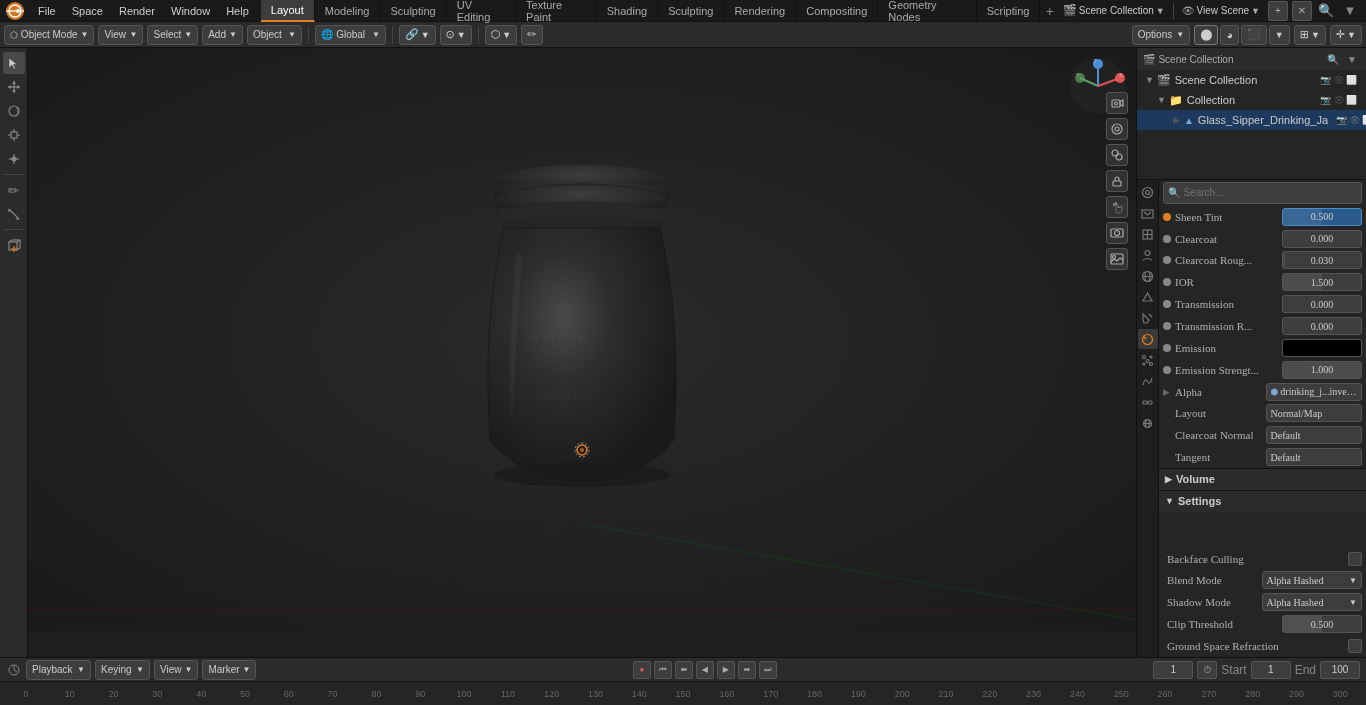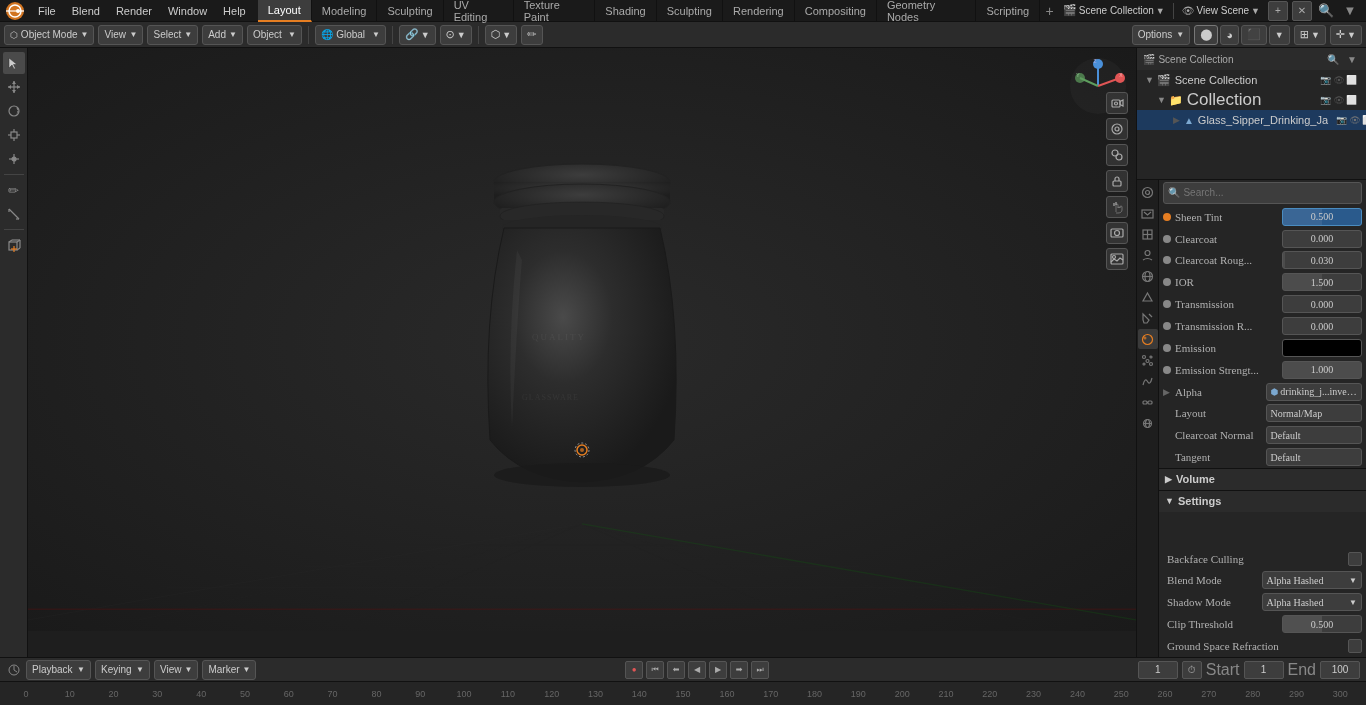--- a/index.html
+++ b/index.html
@@ -425,21 +425,21 @@
       border: 1px solid #555;
       border-radius: 2px;
       color: #ccc;
       font-size: 10px;
       text-align: center;
       display: flex;
       align-items: center;
       justify-content: center;
     }
     .timeline-label {
-      font-size: 16px;
+      font-size: 12px;
       color: #888;
     }
 
     
     .bottom-scrubber {
       height: 24px;
       background: #2b2b2b;
       display: flex;
       align-items: center;
       position: relative;
@@ -525,21 +525,21 @@
   <div class="blender-logo">
     <svg width="20" height="20" viewBox="0 0 20 20">
       <circle cx="10" cy="10" r="9" fill="#e67e22" opacity="0.9"></circle>
       <circle cx="10" cy="10" r="6" fill="none" stroke="#fff" stroke-width="1.5"></circle>
       <circle cx="13" cy="10" r="2" fill="#fff"></circle>
       <line x1="1" y1="10" x2="19" y2="10" stroke="#fff" stroke-width="1.2"></line>
     </svg>
   </div>
 
   <div class="menu-item">File</div>
-  <div class="menu-item">Blend</div>
+  <div class="menu-item">Space</div>
   <div class="menu-item">Render</div>
   <div class="menu-item">Window</div>
   <div class="menu-item">Help</div>
 
   <div class="workspace-tabs">
     <div class="workspace-tab active">Layout</div>
     <div class="workspace-tab">Modeling</div>
     <div class="workspace-tab">Sculpting</div>
     <div class="workspace-tab">UV Editing</div>
     <div class="workspace-tab">Texture Paint</div>
@@ -883,21 +883,21 @@
         <div style="display:flex;gap:2px;">
           <span style="font-size:9px;color:#555;">📷</span>
           <span style="font-size:9px;color:#555;">👁</span>
           <span style="font-size:9px;color:#555;">⬜</span>
         </div>
       </div>
 
       <div class="outliner-item" style="padding-left:20px;">
         <span style="width:8px;font-size:9px;color:#888;">▼</span>
         <span style="font-size:11px;color:#a8c6e0;">📁</span>
-        <span style="font-size:17px;">Collection</span>
+        <span style="font-size:11px;">Collection</span>
         <div class="flex-spacer"></div>
         <div style="display:flex;gap:2px;">
           <span style="font-size:9px;color:#555;">📷</span>
           <span style="font-size:9px;color:#555;">👁</span>
           <span style="font-size:9px;color:#555;">⬜</span>
         </div>
       </div>
 
       <div class="outliner-item selected" style="padding-left:36px;">
         <span style="font-size:9px;color:#555;width:8px;">▶</span>

